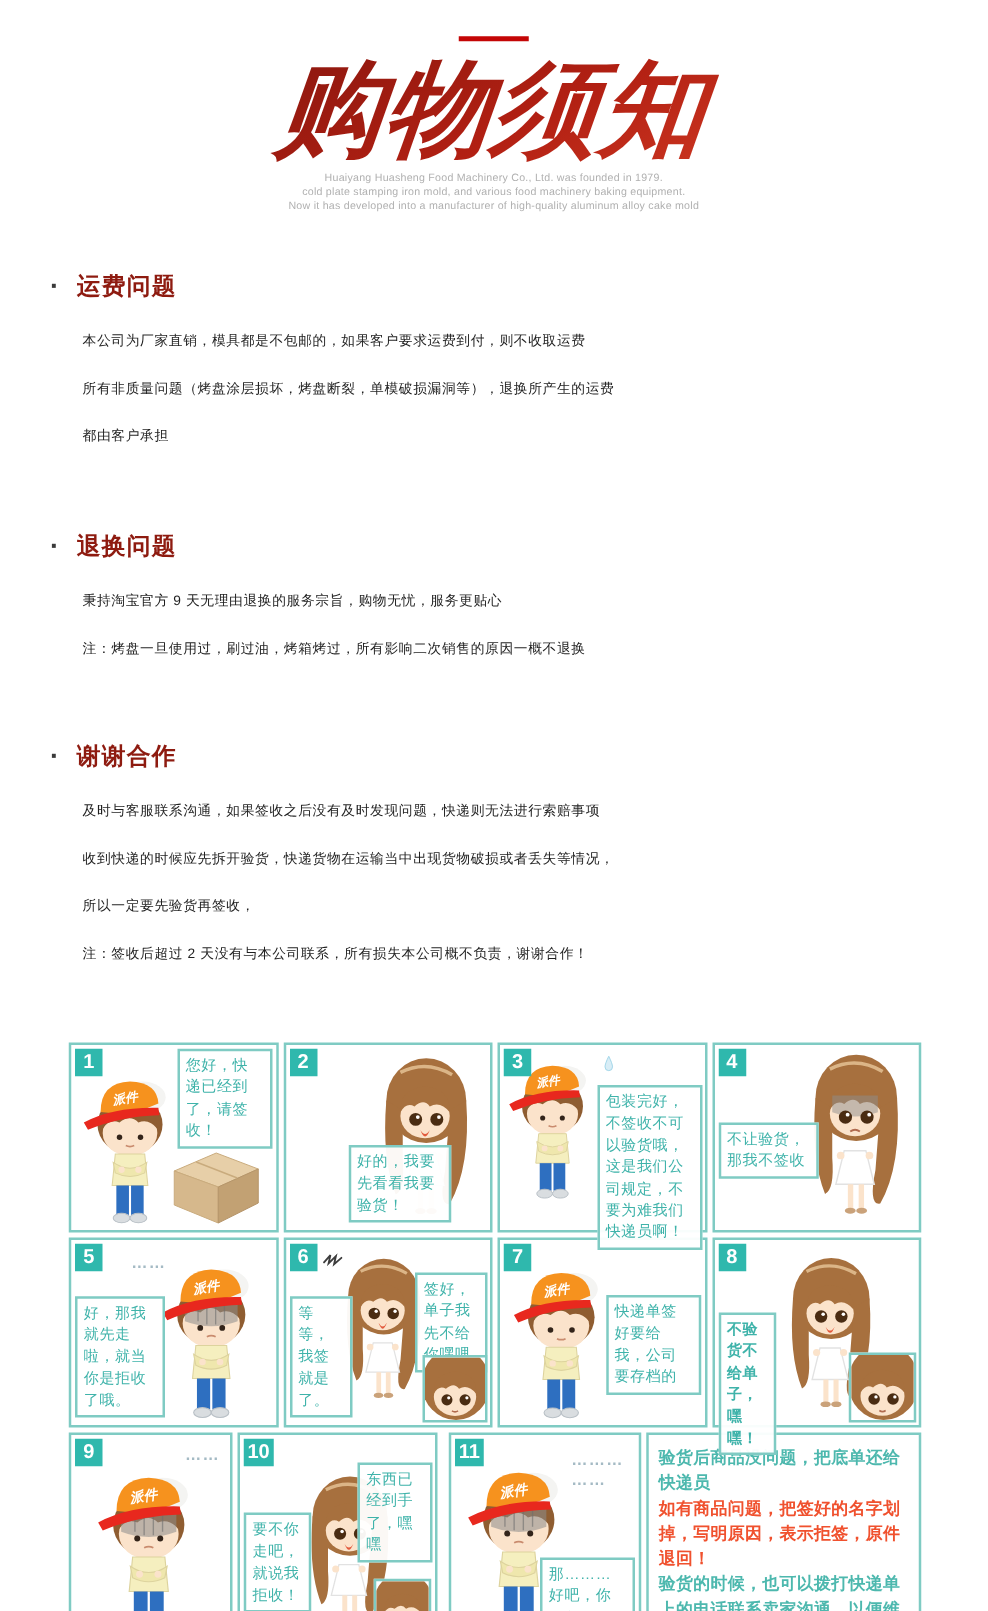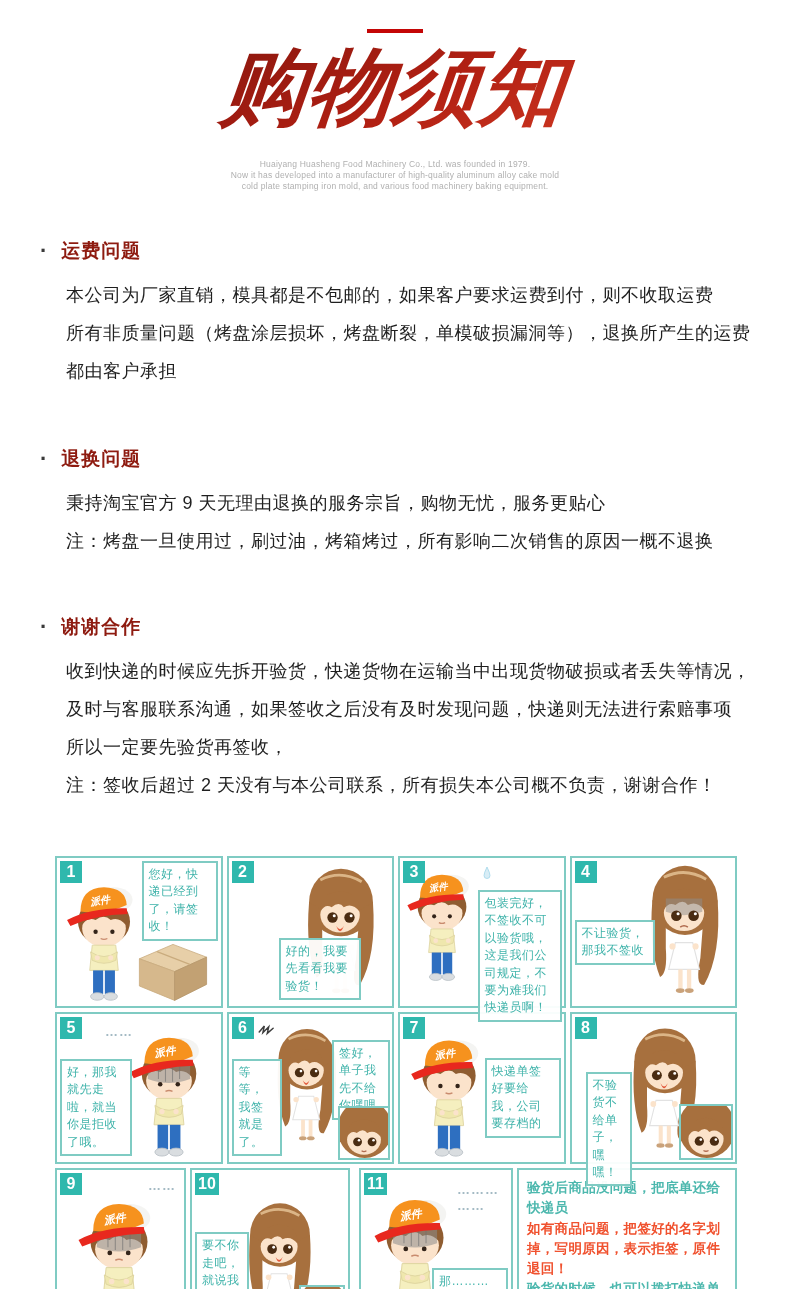--- a/index.html
+++ b/index.html
@@ -14,30 +14,30 @@
   .page{position:relative;width:790px;min-height:1289px;background:#fff;overflow:hidden;}
 
   
   .accent-bar{width:56px;height:4px;background:var(--accent-red);margin:29px auto 0 auto;}
   .big-title{
     margin:8px auto 0 auto;text-align:center;font-size:84px;line-height:92px;
     font-weight:900;font-style:italic;letter-spacing:2px;transform:skewX(-6deg);
     background:linear-gradient(150deg,var(--title-dark) 10%,#b22013 55%,var(--title-bright) 100%);
     -webkit-background-clip:text;background-clip:text;color:transparent;
   }
-  .subtitle{margin-top:26px;text-align:center;color:var(--subtitle-gray);font-size:8.5px;line-height:11px;letter-spacing:.2px;}
+  .subtitle{margin-top:4px;text-align:center;color:var(--subtitle-gray);font-size:8.5px;line-height:11px;letter-spacing:.2px;}
 
   
   .section{margin-left:40px;margin-right:30px;}
   .s1{margin-top:46px;} .s2{margin-top:56px;} .s3{margin-top:54px;}
   .sec-head{display:flex;align-items:center;gap:14px;}
   .sec-bullet{color:#3a3a3a;font-size:22px;font-weight:bold;line-height:1;}
   .sec-title{color:var(--heading);font-size:19px;font-weight:bold;letter-spacing:1px;}
   .sec-body{margin-top:12px;padding-left:26px;}
-  .sec-body p{color:var(--body-text);font-size:18px;line-height:38px;letter-spacing:.5px;}
+  .sec-body p{color:var(--body-text);font-size:11px;line-height:38px;letter-spacing:.5px;}
 
   
   .comic{position:relative;width:682px;margin:52px 0 0 55px;}
   .crow{display:flex;gap:4px;margin-bottom:4px;}
   .panel{position:relative;border:2px solid var(--comic-teal);background:#fff;flex:1;}
   .r12 .panel{height:152px;}
   .r3 .panel{height:170px;}
   .p9{flex:0 0 131px;} .p10{flex:0 0 160px;margin-right:5px;} .p11{flex:0 0 154px;}
   .badge{
     position:absolute;top:3px;left:3px;min-width:22px;height:22px;padding:0 3px;
@@ -63,22 +63,22 @@
 </style>
 </head>
 <body>
 
 <div class="page">
 
   <div class="accent-bar"></div>
   <h1 class="big-title">购物须知</h1>
   <div class="subtitle">
     <div>Huaiyang Huasheng Food Machinery Co., Ltd. was founded in 1979.</div>
+    <div>cold plate stamping iron mold, and various food machinery baking equipment.</div>
     <div>Now it has developed into a manufacturer of high-quality aluminum alloy cake mold</div>
-    <div>cold plate stamping iron mold, and various food machinery baking equipment.</div>
   </div>
 
   <div class="section s1">
     <div class="sec-head">
       <span class="sec-bullet">·</span>
       <span class="sec-title">运费问题</span>
     </div>
     <div class="sec-body">
       <p>本公司为厂家直销，模具都是不包邮的，如果客户要求运费到付，则不收取运费</p>
       <p>所有非质量问题（烤盘涂层损坏，烤盘断裂，单模破损漏洞等），退换所产生的运费</p>
@@ -96,22 +96,22 @@
       <p>注：烤盘一旦使用过，刷过油，烤箱烤过，所有影响二次销售的原因一概不退换</p>
     </div>
   </div>
 
   <div class="section s3">
     <div class="sec-head">
       <span class="sec-bullet">·</span>
       <span class="sec-title">谢谢合作</span>
     </div>
     <div class="sec-body">
+      <p>及时与客服联系沟通，如果签收之后没有及时发现问题，快递则无法进行索赔事项</p>
       <p>收到快递的时候应先拆开验货，快递货物在运输当中出现货物破损或者丢失等情况，</p>
-      <p>及时与客服联系沟通，如果签收之后没有及时发现问题，快递则无法进行索赔事项</p>
       <p>所以一定要先验货再签收，</p>
       <p>注：签收后超过 2 天没有与本公司联系，所有损失本公司概不负责，谢谢合作！</p>
     </div>
   </div>
 
   <div class="comic">
 
     <div class="crow r12">
       <section class="panel">
         <span class="badge">1</span>
@@ -329,21 +329,21 @@
     <rect x="37" y="110" width="12" height="28" fill="#2e6fc0"></rect>
               <rect x="51" y="110" width="12" height="28" fill="#2e6fc0"></rect>
     <ellipse cx="42" cy="141" rx="8" ry="4.5" fill="#d9dde0" stroke="#b9c0c6" stroke-width="1"></ellipse>
     <ellipse cx="58" cy="141" rx="8" ry="4.5" fill="#d9dde0" stroke="#b9c0c6" stroke-width="1"></ellipse>
   </svg>
           </div>
         <div class="bubble" style="right:3px;top:44px;width:76px;">快递单签好要给我，公司要存档的</div>
       </section>
       <section class="panel">
         <span class="badge">8</span>
-        <div class="bubble" style="left:14px;top:58px;width:46px;">不验货不给单子，嘿嘿！</div>
+        <div class="bubble" style="left:3px;top:58px;width:46px;font-weight:bold;">不验货不给单子，嘿嘿！</div>
         <div class="fig" style="left:48px;bottom:4px;width:90px;height:138px;">
             <svg viewBox="0 0 100 150" preserveAspectRatio="xMidYMax meet">
     <ellipse cx="50" cy="42" rx="34" ry="36" fill="#a7703e"></ellipse>
     <path d="M16 42 Q12 92 24 122 Q32 118 30 92 L30 50 Z" fill="#a7703e"></path>
     <path d="M84 42 Q88 98 70 130 Q60 132 66 102 L70 50 Z" fill="#a7703e"></path>
     <path d="M28 18 Q50 7 72 20" stroke="#e9c79a" stroke-width="3" fill="none" opacity="0.8"></path>
     <ellipse cx="49" cy="55" rx="21" ry="19" fill="#fbe3cb"></ellipse>
     <path d="M28 52 Q27 32 49 30 Q71 32 70 52 Q62 42 53 47 Q48 40 40 47 Q33 43 28 52 Z" fill="#a7703e"></path>
 
     <circle cx="41" cy="58" r="5.5" fill="#4a2c12"></circle>
@@ -423,20 +423,21 @@
     <path d="M45 67 Q49 74 53 67 Q49 78 45 67 Z" fill="#e2593c"></path>
     <path d="M40 86 L58 86 L65 114 L33 114 Z" fill="#ffffff" stroke="#e2e2e2" stroke-width="1.2"></path>
     <circle cx="37" cy="90" r="3.2" fill="#fbe3cb"></circle>
               <circle cx="61" cy="90" r="3.2" fill="#fbe3cb"></circle>
     <rect x="43" y="114" width="4.5" height="20" fill="#fbe3cb"></rect>
               <rect x="52" y="114" width="4.5" height="20" fill="#fbe3cb"></rect>
     <ellipse cx="45" cy="136" rx="4.5" ry="2.5" fill="#caa27a"></ellipse>
               <ellipse cx="54.5" cy="136" rx="4.5" ry="2.5" fill="#caa27a"></ellipse>
   </svg>
           </div>
+        <div class="bubble" style="right:2px;top:22px;width:60px;">东西已经到手了，嘿嘿</div>
         <div class="inset" style="right:3px;bottom:3px;width:46px;height:48px;">
             <svg viewBox="14 16 70 62" preserveAspectRatio="xMidYMid slice">
     <ellipse cx="50" cy="42" rx="34" ry="36" fill="#a7703e"></ellipse>
     <ellipse cx="49" cy="55" rx="21" ry="19" fill="#fbe3cb"></ellipse>
     <path d="M28 52 Q27 32 49 30 Q71 32 70 52 Q62 42 53 47 Q48 40 40 47 Q33 43 28 52 Z" fill="#a7703e"></path>
     <circle cx="41" cy="58" r="5.5" fill="#4a2c12"></circle>
               <circle cx="59" cy="58" r="5.5" fill="#4a2c12"></circle>
     <circle cx="42.8" cy="56" r="1.6" fill="#fff"></circle>
               <circle cx="60.8" cy="56" r="1.6" fill="#fff"></circle>
     <path d="M46 69 Q49 71 52 69" stroke="#b06a4e" stroke-width="1.6" fill="none"></path>

